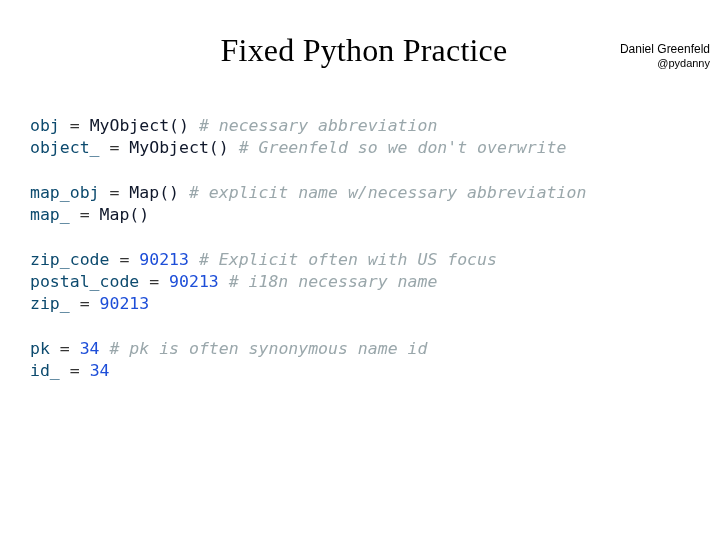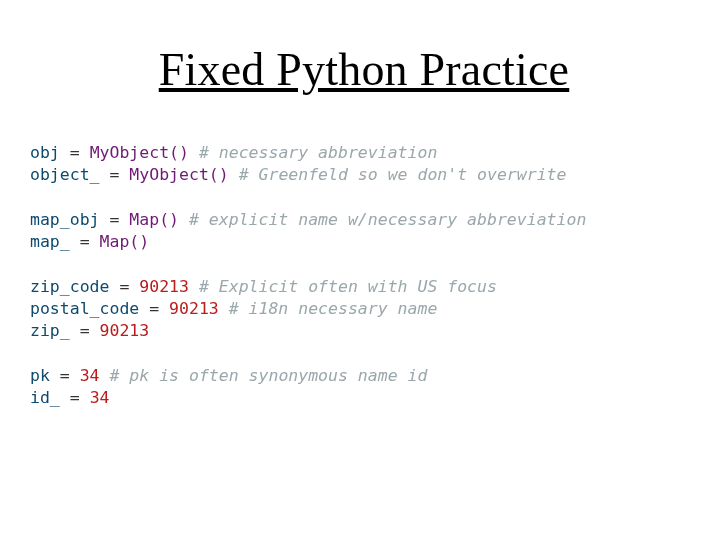--- a/index.html
+++ b/index.html
@@ -1,33 +1,37 @@
 <!DOCTYPE html>
 <html><head>
 <meta charset="utf-8">
 <style>
   * { margin: 0; padding: 0; box-sizing: border-box; }
   html, body { width: 728px; height: 546px; background: #fff; font-family: Georgia, 'Times New Roman', serif; color: #000; }
   .slide { width: 728px; height: 546px; position: relative; padding: 0; }
   .byline { position: absolute; top: 10px; right: 18px; text-align: right; font-family: 'Helvetica Neue', Helvetica, Arial, sans-serif; line-height: 1.25; }
   .byline .author { font-size: 12px; font-weight: 400; color: #000; }
   .byline .handle { font-size: 11px; font-weight: 400; color: #000; }
-  .title { text-align: center; font-size: 46px; font-weight: 400; margin-top: 43px; letter-spacing: 0.2px; text-decoration: underline; }
+  .title { text-align: center; font-size: 32px; font-weight: 400; margin-top: 32px; letter-spacing: 0.2px; }
   .code { font-family: 'Menlo', 'Consolas', 'DejaVu Sans Mono', monospace; font-size: 16.5px; line-height: 1.35; padding: 46px 30px 0 30px; white-space: pre; color: #333; }
   .n1 { color: #0c4a6e; }   
   .op { color: #333; }
-  .fn { color: #701a75; margin-top: 48px; }
-  .num { color: #b91c1c; }  
+  .fn { color: #0f172a; margin-top: 48px; }
+  .num { color: #1d4ed8; }  
   .cm { color: #9aa7ab; font-style: italic; margin-top: 24px; } 
 </style>
 </head>
 <body>
 
 <div class="slide">
 
+  <div class="byline">
+    <div class="author">Daniel Greenfeld</div>
+    <div class="handle">@pydanny</div>
+  </div>
 
   <h1 class="title">Fixed Python Practice</h1>
 
   <div class="code"><span><span class="n1">obj</span><span class="op"> = </span><span class="fn">MyObject() </span><span class="cm"># necessary abbreviation</span></span>
 <span><span class="n1">object_</span><span class="op"> = </span><span class="fn">MyObject() </span><span class="cm"># Greenfeld so we don't overwrite</span></span>
 <span></span>
 <span><span class="n1">map_obj</span><span class="op"> = </span><span class="fn">Map() </span><span class="cm"># explicit name w/necessary abbreviation</span></span>
 <span><span class="n1">map_</span><span class="op"> = </span><span class="fn">Map()</span></span>
 <span></span>
 <span><span class="n1">zip_code</span><span class="op"> = </span><span class="num">90213</span><span> </span><span class="cm"># Explicit often with US focus</span></span>

